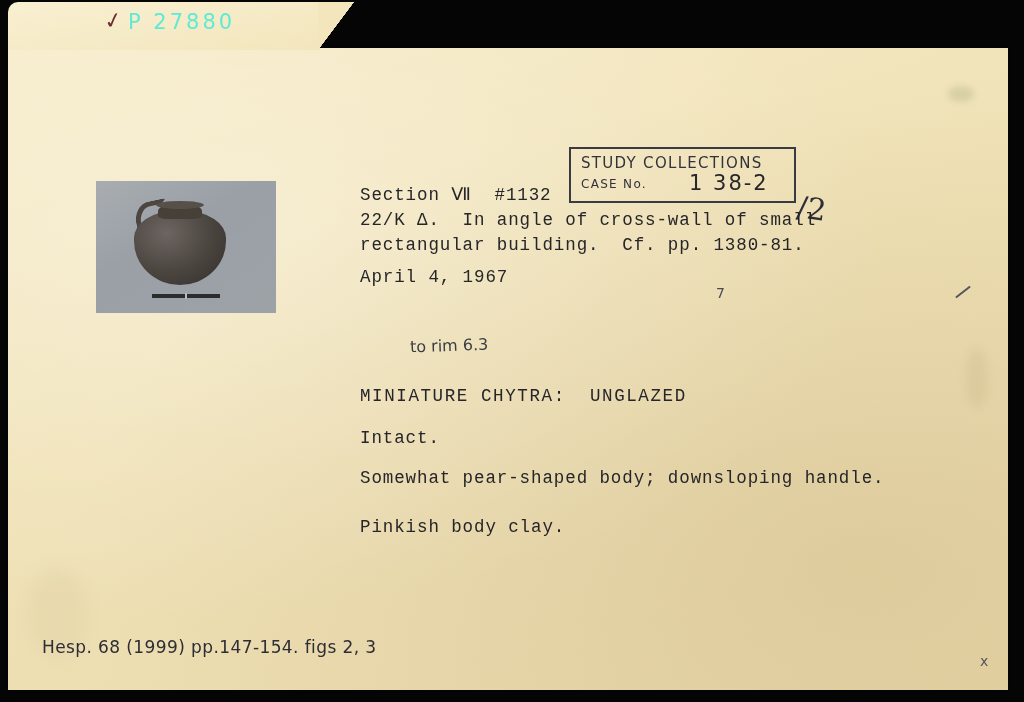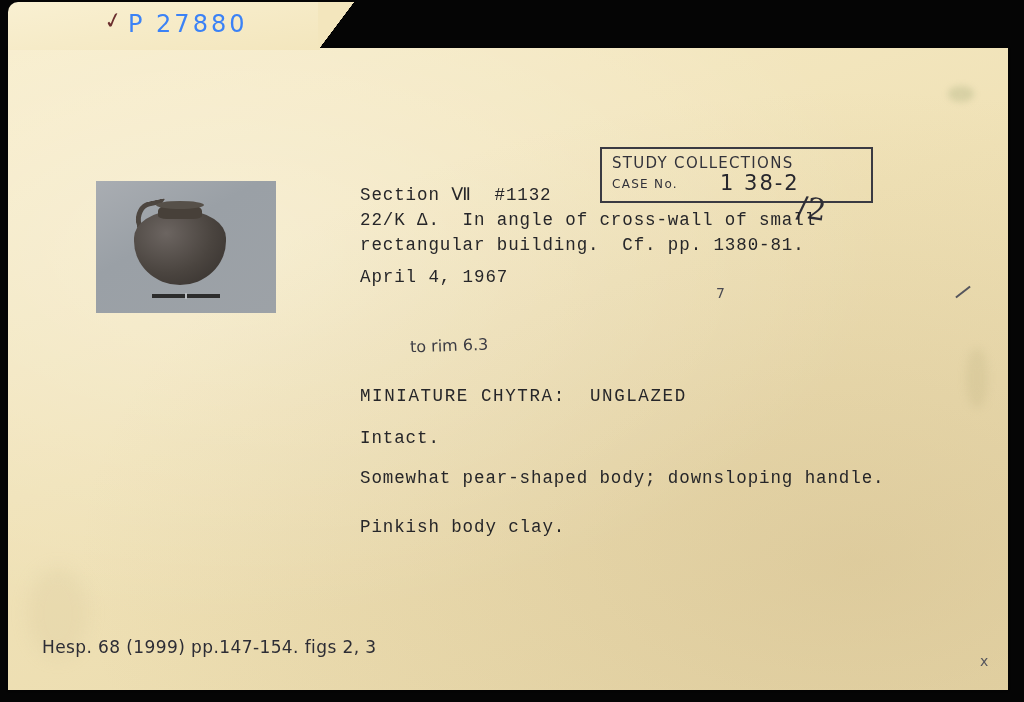--- a/index.html
+++ b/index.html
@@ -76,32 +76,32 @@
     top: 8px;
     font-size: 22px;
     color: #6b2f2f;
     transform: rotate(-12deg);
     font-family: "DejaVu Serif", serif;
   }
   .tab-number {
     position: absolute;
     left: 128px;
     top: 10px;
-    font-size: 24px;
+    font-size: 21px;
     letter-spacing: 3px;
-    color: #3b82f6;
+    color: #5eead4;
     font-family: "DejaVu Sans", sans-serif;
   }
 
   
   .stamp {
     position: absolute;
-    left: 592px;
+    left: 561px;
     top: 99px;
-    width: 273px;
+    width: 227px;
     height: 56px;
     border: 2px solid #3a3a42;
     box-sizing: border-box;
   }
   .stamp .line1, .stamp .line2 {
     position: absolute;
     left: 10px;
     font-family: "DejaVu Sans", sans-serif;
     color: #32323a;
     letter-spacing: 1.3px;

